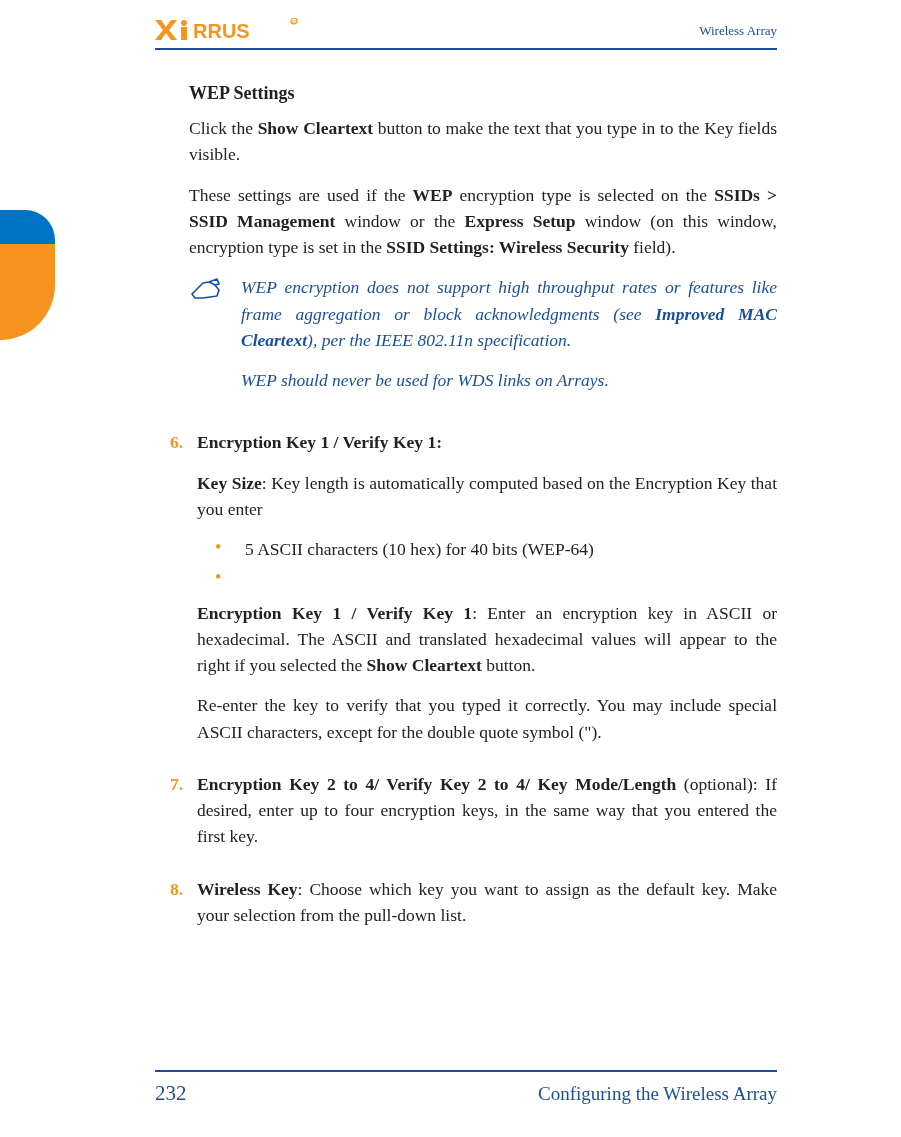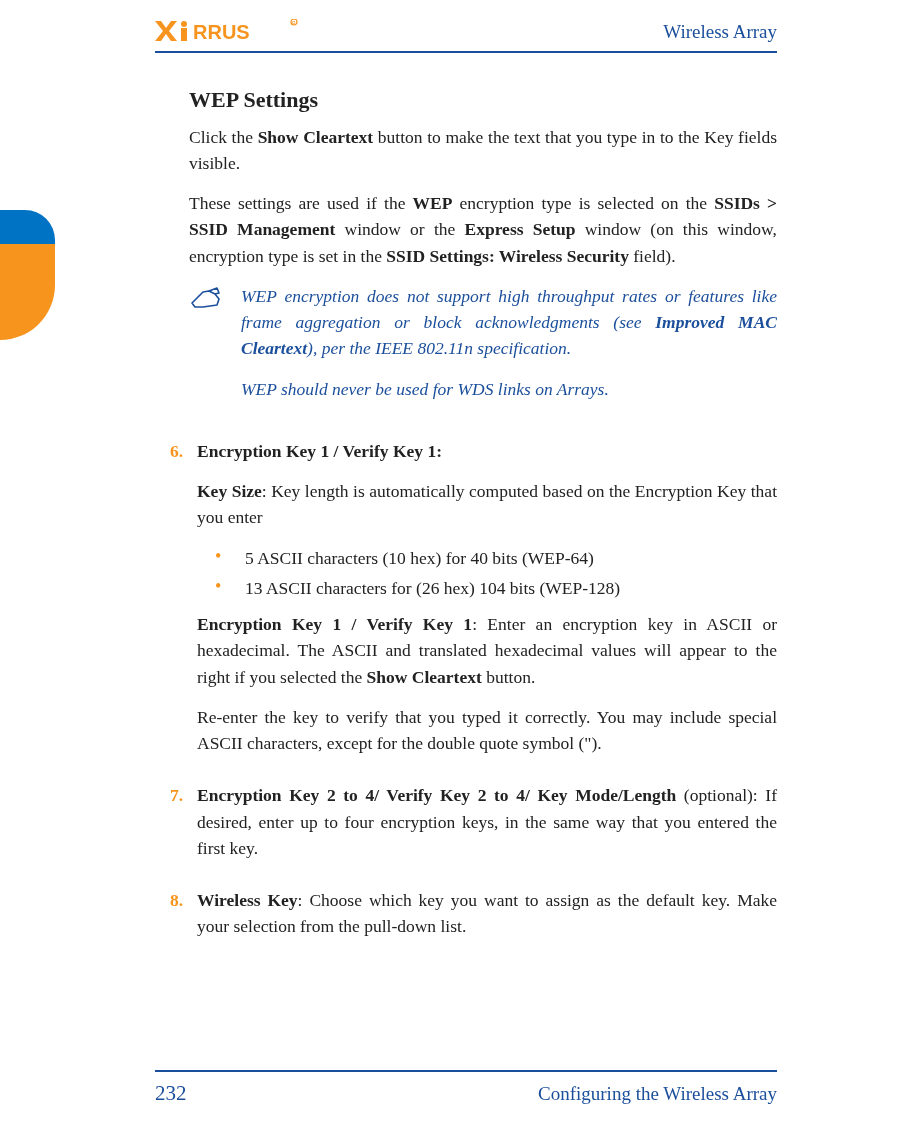--- a/index.html
+++ b/index.html
@@ -29,25 +29,25 @@
       margin-bottom: 20px;
     }
     .logo {
       display: flex;
       align-items: center;
       gap: 3px;
     }
     .logo svg { display: block; }
     .header-text {
       color: #1b4f9c;
-      font-size: 19px;
+      font-size: 13px;
     }
     .section-title {
       font-weight: bold;
-      font-size: 22px;
+      font-size: 18px;
       margin: 30px 0 8px 34px;
     }
     .body-para {
       margin: 0 0 14px 34px;
       text-align: justify;
     }
     .bold { font-weight: bold; }
     .side-tab {
       position: absolute;
       left: 0;
@@ -185,21 +185,20 @@
       <p>
         <span class="bold">Key Size</span><span>: Key length is automatically computed based on the Encryption Key that you enter</span>
       </p>
       <div class="bullets">
         <div class="bullet">
           <div class="bullet-dot">•</div>
           <div>5 ASCII characters (10 hex) for 40 bits (WEP-64)</div>
         </div>
         <div class="bullet">
           <div class="bullet-dot">•</div>
-          <div>13 ASCII characters for (26 hex) 104 bits (WEP-128)</div>
         </div>
       </div>
       <p>
         <span class="bold">Encryption Key 1 / Verify Key 1</span><span>: Enter an encryption key in ASCII or hexadecimal. The ASCII and translated hexadecimal values will appear to the right if you selected the </span><span class="bold">Show Cleartext</span><span> button.</span>
       </p>
       <p>Re-enter the key to verify that you typed it correctly. You may include special ASCII characters, except for the double quote symbol (").</p>
     </div>
   </div>
 
   <div class="list-item">

